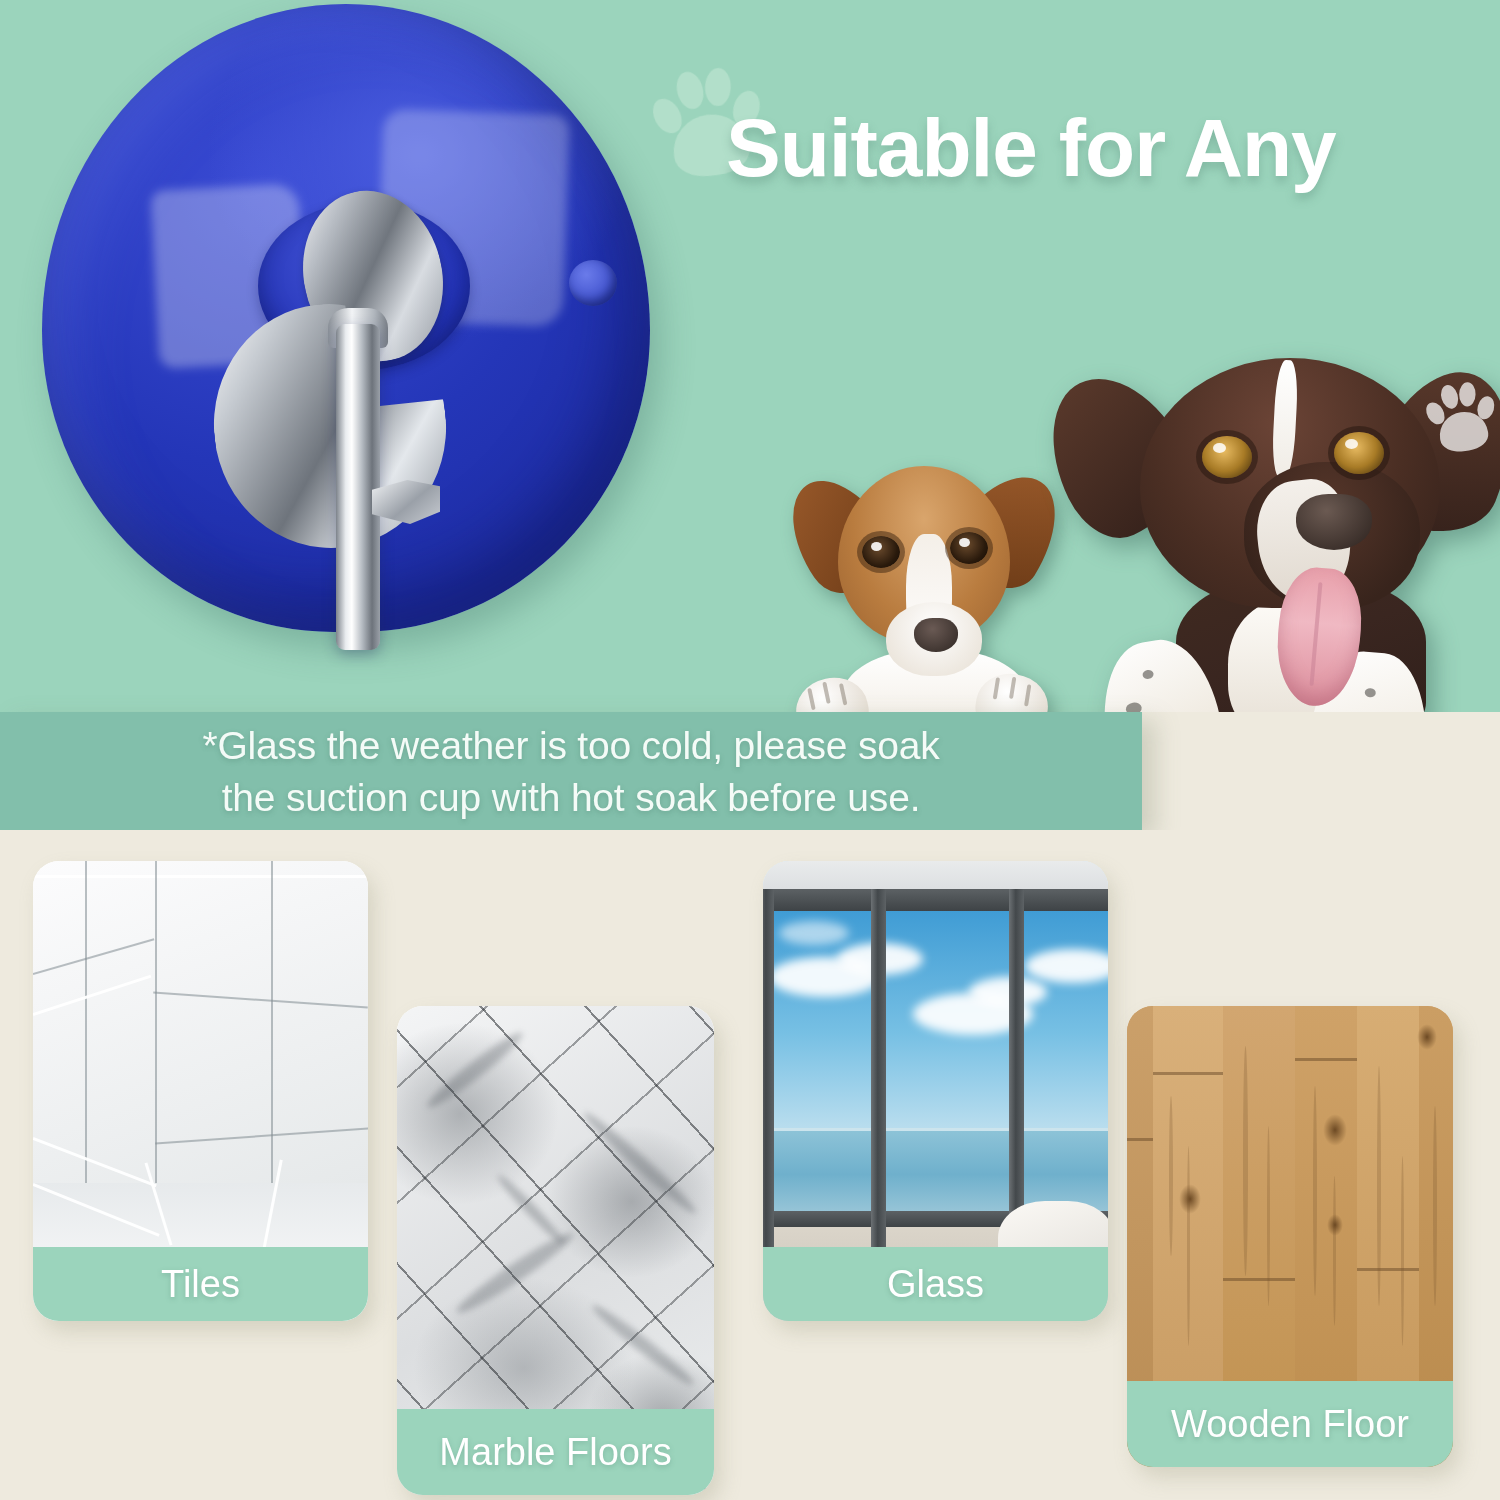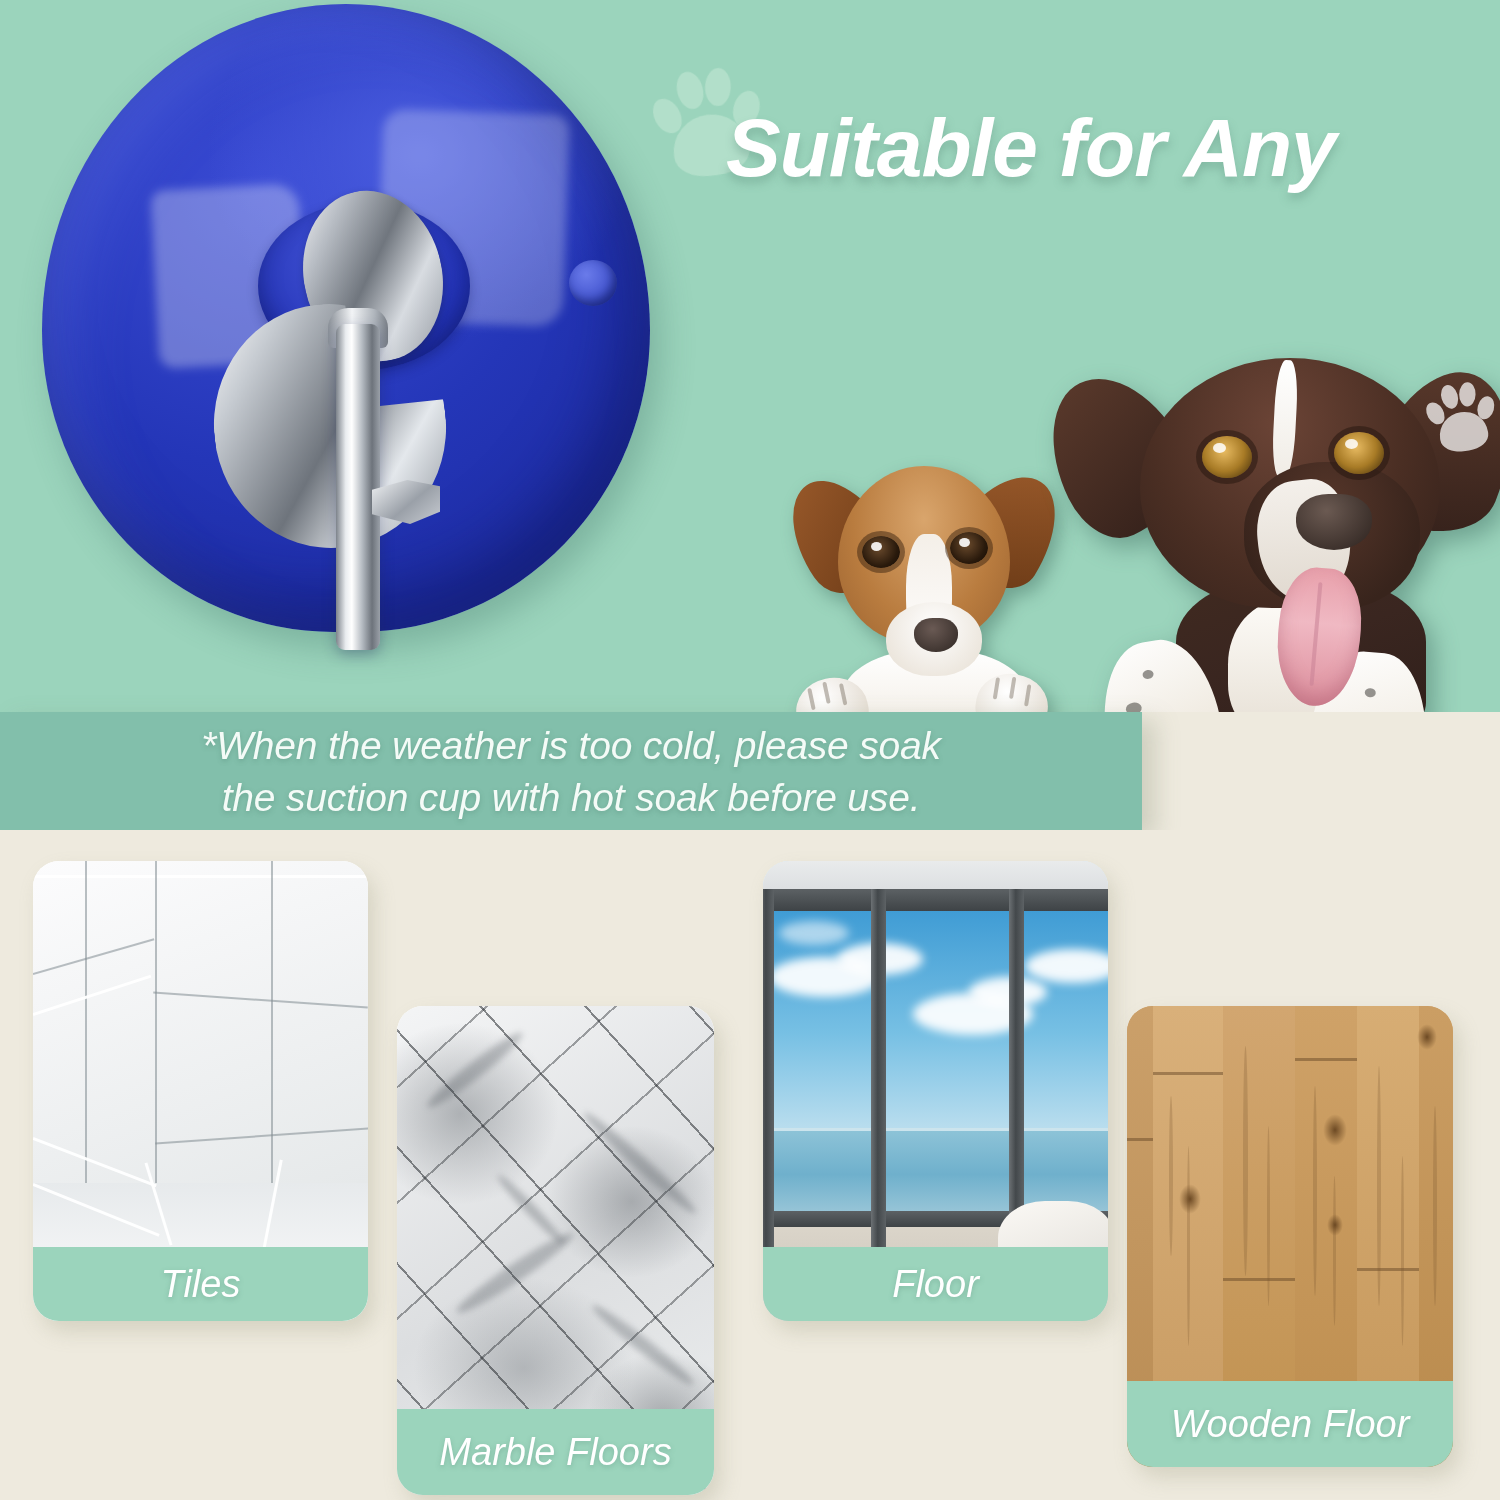--- a/index.html
+++ b/index.html
@@ -2,21 +2,21 @@
 <html><head>
 <meta charset="utf-8">
 <style>
   html,body{margin:0;padding:0;}
   body{
     width:1500px;height:1500px;
     font-family:"Liberation Sans",sans-serif;
     background:#eeeade;
     overflow:hidden;
   }
-  .stage{position:relative;width:1500px;height:1500px;overflow:hidden;background:#eeeade;font-style:italic;}
+  .stage{position:relative;width:1500px;height:1500px;overflow:hidden;background:#eeeade;}
 
   
   .hero{
     position:absolute;left:0;top:0;width:1500px;height:712px;
     background:#9bd4bc;
     overflow:hidden;
   }
 
   
   .paw{position:absolute;width:100px;height:100px;}
@@ -366,21 +366,21 @@
       <div class="pad"></div>
       <div class="toe t1"></div>
       <div class="toe t2"></div>
       <div class="toe t3"></div>
       <div class="toe t4"></div>
     </div>
   </div>
 
   <div class="banner">
     <div class="banner-text">
-      <div>*When the weather is too cold, please soak</div>
+      <div>*Glass the weather is too cold, please soak</div>
       <div>the suction cup with hot soak before use.</div>
     </div>
   </div>
 
   <div class="cards">
 
     <div class="card" id="card-tiles">
       <div class="card-img">
         <div class="tiles-art">
           <div class="tl-w" style="left:0;top:14px;width:100%;height:3px;"></div>
@@ -430,21 +430,21 @@
           <div class="gl-deck"></div>
           <div class="gl-frame-top"></div>
           <div class="gl-frame-bot"></div>
           <div class="mullion" style="left:108px;"></div>
           <div class="mullion" style="left:246px;"></div>
           <div class="mullion" style="left:-4px;"></div>
           <div class="gl-bed"></div>
           <div class="gl-bed2"></div>
         </div>
       </div>
-      <div class="card-label">Floor</div>
+      <div class="card-label">Glass</div>
     </div>
 
     <div class="card" id="card-wood">
       <div class="card-img">
         <div class="wood-art">
           <div class="plank" style="left:0;width:26px;background:linear-gradient(#cba06a,#b98c54);"></div>
           <div class="plank" style="left:26px;width:70px;background:linear-gradient(#d9b07a,#c89b62);"></div>
           <div class="plank" style="left:96px;width:72px;background:linear-gradient(#d2a670,#c0914f);"></div>
           <div class="plank" style="left:168px;width:62px;background:linear-gradient(#cfa268,#bd8d4e);"></div>
           <div class="plank" style="left:230px;width:62px;background:linear-gradient(#d7ad74,#c5975b);"></div>

